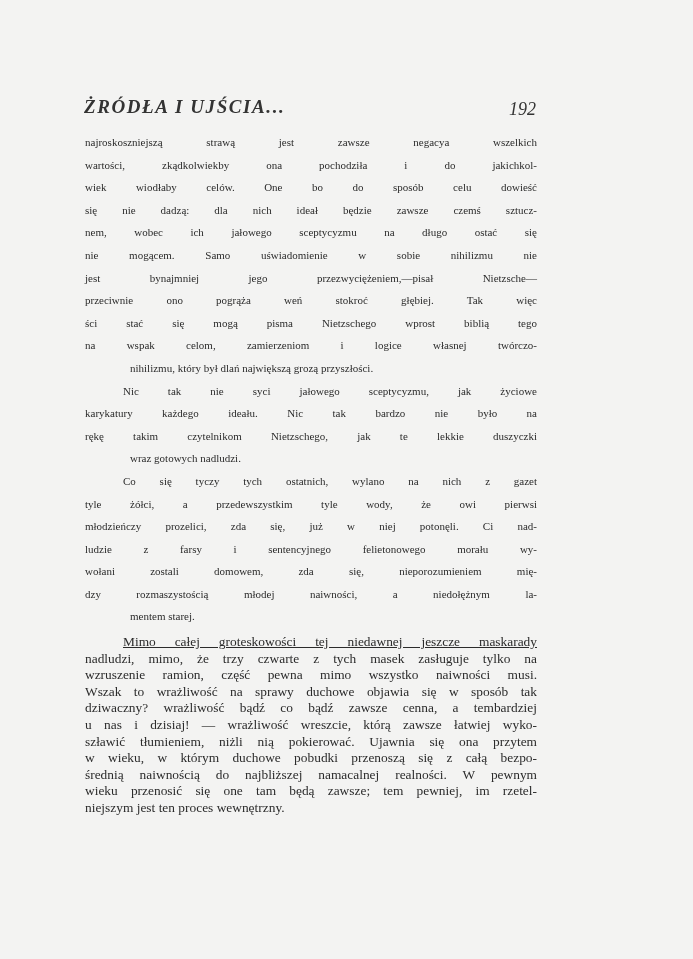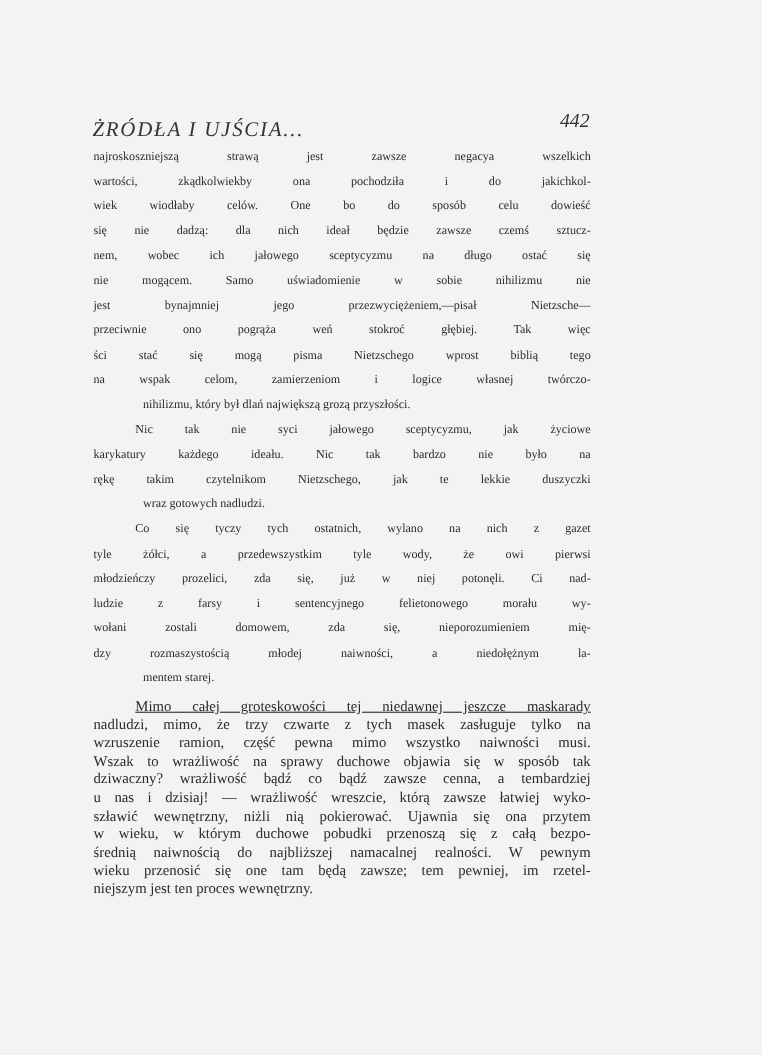--- a/index.html
+++ b/index.html
@@ -8,23 +8,23 @@
     background: #f3f3f2;
     color: #2a2a2a;
     font-family: "DejaVu Serif", "Liberation Serif", serif;
     position: relative;
   }
   .page { position: absolute; left: 0; top: 0; width: 693px; height: 959px; }
   .running-head {
     position: absolute; left: 84px; top: 96px; width: 452px; height: 24px;
   }
   .running-title {
-    position: absolute; left: 0; top: 12px;
+    position: absolute; left: 0; top: 0;
     font-family: "Liberation Serif", serif;
-    font-style: italic; font-size: 19px; letter-spacing: 1.6px; color: #333;
+    font-style: italic; font-size: 19px; letter-spacing: 1.6px; color: #333; font-weight: bold;
   }
   .page-number {
     position: absolute; right: 0; top: 3px;
     font-family: "Liberation Serif", serif;
     font-style: italic; font-size: 18px; color: #333;
   }
   .body-text {
     position: absolute; left: 85px; top: 131px; width: 452px;
     font-family: "Liberation Serif", serif;
     font-size: 11px; line-height: 22.6px; color: #2b2b2b;
@@ -40,21 +40,21 @@
   .fline { display: block; white-space: nowrap; text-align: justify; text-align-last: justify; height: 16.6px; }
   .fline.last { text-align-last: left; }
   .fline.indent { padding-left: 38px; text-decoration: underline; }
 </style>
 </head>
 <body>
 
 <div class="page">
   <div class="running-head">
     <span class="running-title">ŻRÓDŁA I UJŚCIA...</span>
-    <span class="page-number">442</span>
+    <span class="page-number">192</span>
   </div>
 
   <div class="body-text" id="main-text">
       <div>
         <span class="line">najroskoszniejszą strawą jest zawsze negacya wszelkich</span>
         <span class="line">wartości, zkądkolwiekby ona pochodziła i do jakichkol-</span>
         <span class="line">wiek wiodłaby celów. One bo do sposób celu dowieść</span>
         <span class="line">się nie dadzą: dla nich ideał będzie zawsze czemś sztucz-</span>
         <span class="line">nem, wobec ich jałowego sceptycyzmu na długo ostać się</span>
         <span class="line">nie mogącem. Samo uświadomienie w sobie nihilizmu nie</span>
@@ -81,19 +81,19 @@
       </div>
     </div>
 
   <div class="footnote" id="footnote">
       <span class="fline indent">Mimo całej groteskowości tej niedawnej jeszcze maskarady</span>
       <span class="fline">nadludzi, mimo, że trzy czwarte z tych masek zasługuje tylko na</span>
       <span class="fline">wzruszenie ramion, część pewna mimo wszystko naiwności musi.</span>
       <span class="fline">Wszak to wrażliwość na sprawy duchowe objawia się w sposób tak</span>
       <span class="fline">dziwaczny? wrażliwość bądź co bądź zawsze cenna, a tembardziej</span>
       <span class="fline">u nas i dzisiaj! — wrażliwość wreszcie, którą zawsze łatwiej wyko-</span>
-      <span class="fline">szławić wewnętrzny, niżli nią pokierować. Ujawnia się ona przytem</span>
+      <span class="fline">szławić tłumieniem, niżli nią pokierować. Ujawnia się ona przytem</span>
       <span class="fline">w wieku, w którym duchowe pobudki przenoszą się z całą bezpo-</span>
       <span class="fline">średnią naiwnością do najbliższej namacalnej realności. W pewnym</span>
       <span class="fline">wieku przenosić się one tam będą zawsze; tem pewniej, im rzetel-</span>
       <span class="fline last">niejszym jest ten proces wewnętrzny.</span>
     </div>
 </div>
 
 </body></html>

